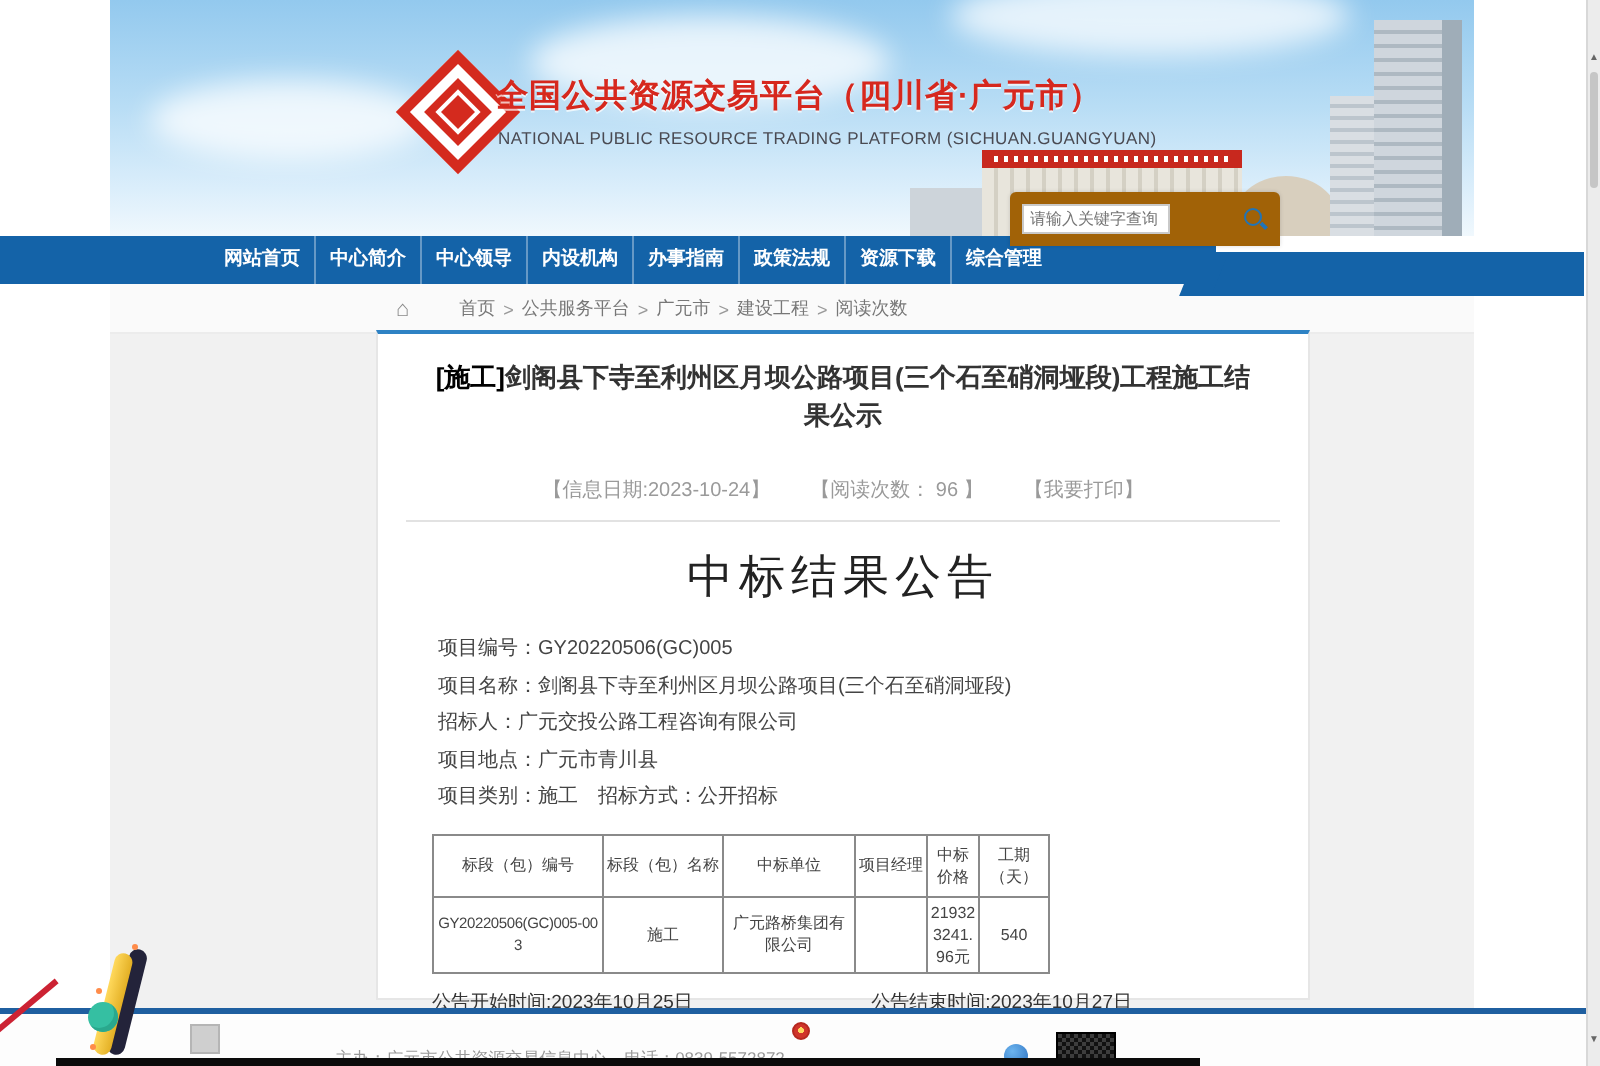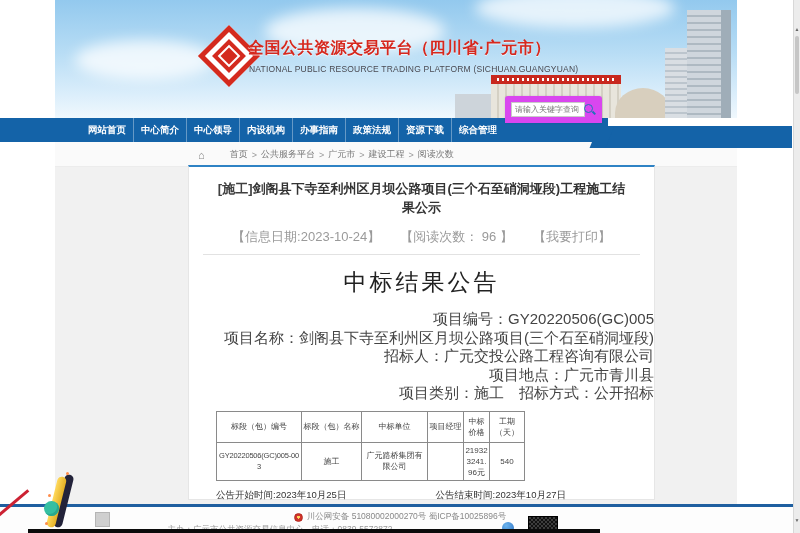--- a/index.html
+++ b/index.html
@@ -27,62 +27,62 @@
      box-shadow:inset -10px 0 0 #9fadb8;}
   .tower2{left:610px;width:22px;height:70px;background:repeating-linear-gradient(180deg,#d9dee3 0 4px,#bcc5cd 4px 6px);}
   .hall{left:436px;width:130px;height:42px;background:repeating-linear-gradient(90deg,#e8e5dc 0 6px,#d4d0c4 6px 8px);}
   .hall-sign{position:absolute;left:436px;bottom:34px;width:130px;height:9px;background:#c8281e;}
   .hall-sign::after{content:"";position:absolute;left:6px;top:3px;right:6px;height:3px;
      background:repeating-linear-gradient(90deg,#fff 0 2px,transparent 2px 5px);}
   .dome{left:560px;width:56px;height:30px;background:#d8cfbe;border-radius:60% 60% 0 0/100% 100% 0 0;}
   .lowb{left:400px;width:40px;height:24px;background:#cdd4da;}
 
   
-  .search-tab{position:absolute;left:505px;top:96px;width:97px;height:27px;background:#d946ef;
-              border-radius:3px 3px 0 0;z-index:6;box-shadow:0 0 2px rgba(0,0,0,.15);}
+  .search-tab{position:absolute;left:505px;top:96px;width:115px;height:27px;background:#a16207;
+              border-radius:3px 3px 0 0;z-index:6;box-shadow:0 0 2px rgba(0,0,0,.15);padding-left:20px;}
   .search-input{position:absolute;left:6px;top:6px;width:66px;height:13px;border:1px solid #c9c9c9;
                 font-size:8px;color:#555;padding:0 3px;background:#fff;outline:none;
                 font-family:"Liberation Sans",sans-serif;}
   .search-btn{position:absolute;right:5px;top:6px;width:15px;height:15px;cursor:pointer;}
   .search-btn::before{content:"";position:absolute;left:2px;top:2px;width:7px;height:7px;
       border:1.6px solid #1f74b8;border-radius:50%;}
   .search-btn::after{content:"";position:absolute;left:10px;top:10px;width:4px;height:1.6px;
       background:#1f74b8;transform:rotate(45deg);}
 
   
   .nav-main{position:absolute;left:0;top:118px;width:608px;height:24px;background:#1463a8;
-            display:flex;align-items:center;padding-left:81px;box-sizing:border-box;z-index:4;}
+            display:flex;align-items:center;padding-left:105px;box-sizing:border-box;z-index:4;}
   .nav-item{color:#fff;font-size:9.5px;font-weight:bold;padding:0 7px;line-height:24px;
             border-right:1px solid rgba(255,255,255,.35);cursor:pointer;white-space:nowrap;text-decoration:none;}
   .nav-item:last-child{border-right:none;}
   .nav-ext{position:absolute;left:600px;top:126px;width:192px;height:22px;background:#1463a8;z-index:3;}
   .nav-ext::before{content:"";position:absolute;left:-6px;top:0;width:16px;height:22px;background:#1463a8;
             transform:skewX(-22deg);}
 
   
   .content-bg{position:absolute;left:55px;top:142px;width:682px;height:363px;background:#f1f1f1;}
   .crumb-strip{position:absolute;left:55px;top:142px;width:682px;height:24px;background:#fafafa;border-bottom:1px solid #ececec;}
   .breadcrumb{position:absolute;left:198px;top:148px;font-size:9px;color:#777;display:flex;align-items:center;gap:4px;z-index:2;}
   .home-icon{font-size:11px;color:#8a8a8a;line-height:10px;}
   .bc-item{color:#777;text-decoration:none;}
   .bc-item[data-interactable="true"]{cursor:pointer;}
   .bc-sep{color:#999;}
 
   
   .panel{position:absolute;left:188px;top:165px;width:467px;height:335px;background:#fff;
          border:1px solid #e6e6e6;border-top:2px solid #2e82c4;box-sizing:border-box;z-index:2;}
   .art-title{margin:12px 28px 0;text-align:center;font-size:13px;font-weight:bold;color:#333;line-height:19px;}
-  .art-tag{color:#404040;}
-  .art-meta{margin-top:11px;text-align:center;font-size:13px;color:#9a9a9a;}
+  .art-tag{color:#000000;}
+  .art-meta{margin-top:21px;text-align:center;font-size:10px;color:#9a9a9a;}
   .art-meta span{margin:0 10px;}
   .art-meta span[data-interactable="true"]{cursor:pointer;}
   .divider{margin:8px 14px 0;border-bottom:1px solid #e2e2e2;}
   .ann-heading{margin-top:12px;text-align:center;font-size:23px;color:#222;letter-spacing:3px;
         font-family:"Liberation Serif","DejaVu Serif",serif;}
-  .fields{margin:12px 0 0 30px;font-size:15px;color:#444;text-align:right;}
+  .fields{margin:12px 0 0 30px;font-size:10px;color:#444;}
   .field-line{line-height:18.5px;white-space:pre;}
 
   table.result{border-collapse:collapse;margin:8px 0 0 27px;table-layout:fixed;width:308px;}
   table.result th,table.result td{border:1px solid #8a8a8a;text-align:center;vertical-align:middle;
         color:#444;word-break:break-all;padding:2px 1px;}
   table.result th{font-size:8px;font-weight:normal;height:26px;line-height:11px;}
   table.result td{font-size:8px;height:32px;line-height:11px;}
   table.result td:first-child{font-size:7.5px;letter-spacing:-.2px;}
   .w1{width:85px}.w2{width:60px}.w3{width:66px}.w4{width:36px}.w5{width:26px}.w6{width:35px}
 
@@ -222,21 +222,20 @@
       <span data-interactable="false">公告开始时间:2023年10月25日</span>
       <span data-interactable="false">公告结束时间:2023年10月27日</span>
     </div>
     <div class="other-label" data-interactable="false">其他说明:</div>
   </div>
 
   <div class="footer-line" data-interactable="false"></div>
   <div class="footer" data-interactable="false">
     <div class="beian" data-interactable="false">
       <span class="emblem" data-interactable="false"></span>
-      <span data-interactable="false">川公网安备 51080002000270号 蜀ICP备10025896号</span>
     </div>
     <div class="host" data-interactable="false">主办：广元市公共资源交易信息中心　电话：0839-5572872</div>
   </div>
 
   <div class="qr" data-interactable="false"></div>
   <div class="taskbar" data-interactable="false"></div>
 
   <div class="red-line" data-interactable="false"></div>
   <div class="feather" data-interactable="false">
     <div class="bk" data-interactable="false"></div>

